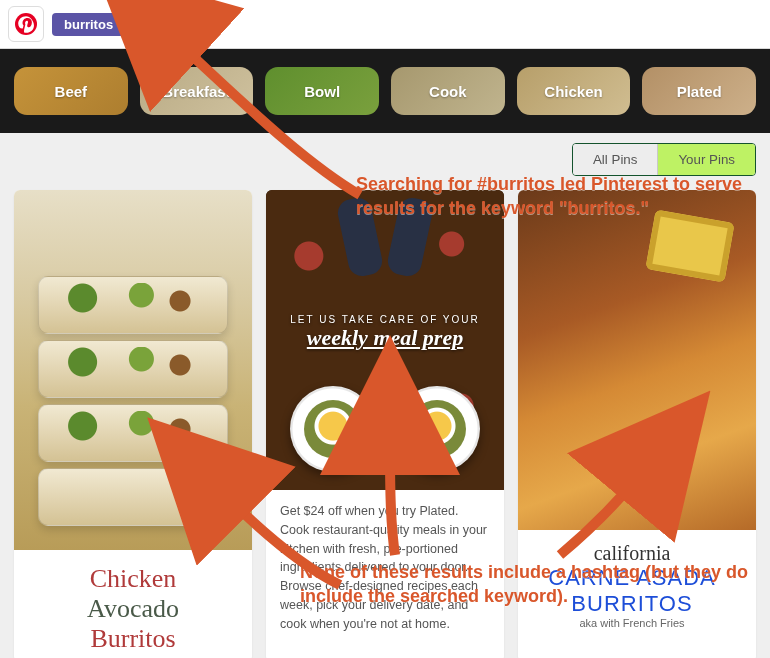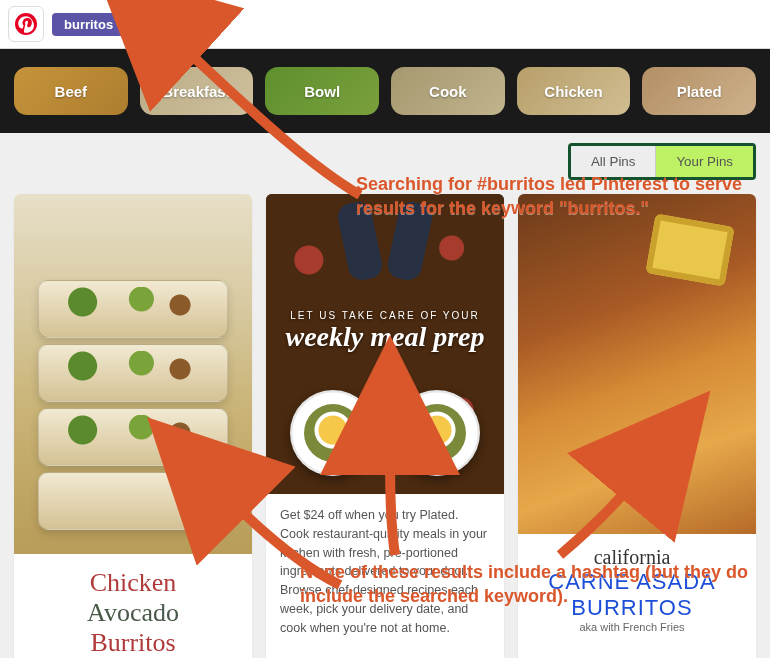--- a/index.html
+++ b/index.html
@@ -73,21 +73,21 @@
   .c-chicken { background: linear-gradient(135deg,#b79f6a,#d0bd91); }
   .c-recipe  { background: linear-gradient(135deg,#b39066,#cdb08a); }
 
   .tabrow {
     display: flex;
     justify-content: flex-end;
     padding: 10px 14px 0 14px;
   }
   .tabs {
     display: flex;
-    border: 3px solid #14532d;
+    border: 1px solid #14532d;
     border-radius: 4px;
     overflow: hidden;
     background: #fff;
     font-size: 12px;
   }
   .tab {
     padding: 8px 20px;
     color: #555;
     background: #bef264;
     border: none;
@@ -160,26 +160,26 @@
       #4a2a10;
   }
   .legs {
     position:absolute; left:50%; top:8px; transform:translateX(-50%);
     width:120px; height:110px;
   }
   .leg { position:absolute; width:34px; height:78px; background:#283044; border-radius:14px; }
   .legL { left:18px; top:0; transform:rotate(-12deg); }
   .legR { right:18px; top:0; transform:rotate(12deg); }
   .overlay2 {
-    position:absolute; left:0; right:0; top:116px;
+    position:absolute; left:0; right:0; top:124px;
     text-align:center; color:#fff; padding:0 10px;
     text-shadow:0 1px 3px rgba(0,0,0,.6);
   }
   .ov-small { font-size:10px; letter-spacing:2px; }
-  .ov-big { font-family: Georgia, serif; font-style:italic; font-weight:700; font-size:28px; }
+  .ov-big { font-family: Georgia, serif; font-style:italic; font-weight:700; font-size:22px;text-decoration:underline; }
   .bowls { position:absolute; bottom:18px; left:0; right:0; display:flex; justify-content:center; gap:18px; }
   .bowl {
     width:86px; height:86px; border-radius:50%;
     background:
       radial-gradient(circle at 50% 50%, #fff 0 40px, #e6e6e6 41px 43px);
     position:relative; box-shadow:0 4px 10px rgba(0,0,0,.4);
   }
   .food {
     position:absolute; inset:14px; border-radius:50%;
     background:

